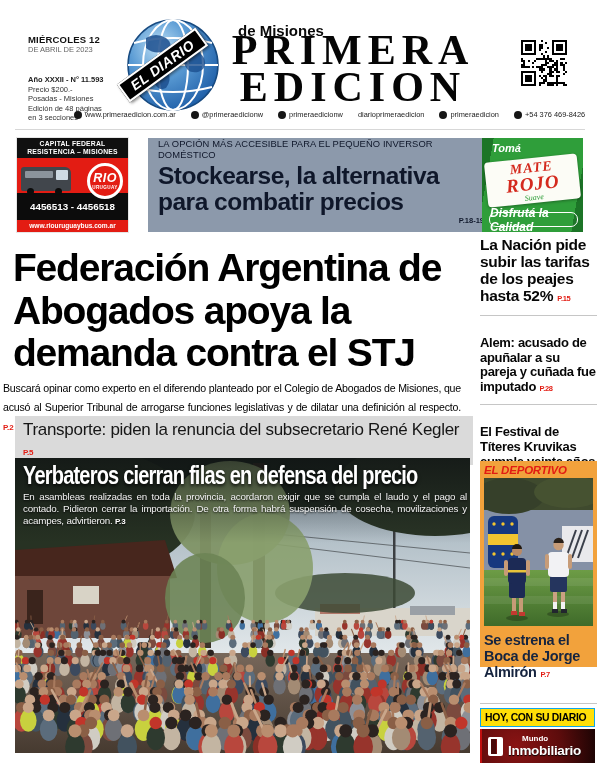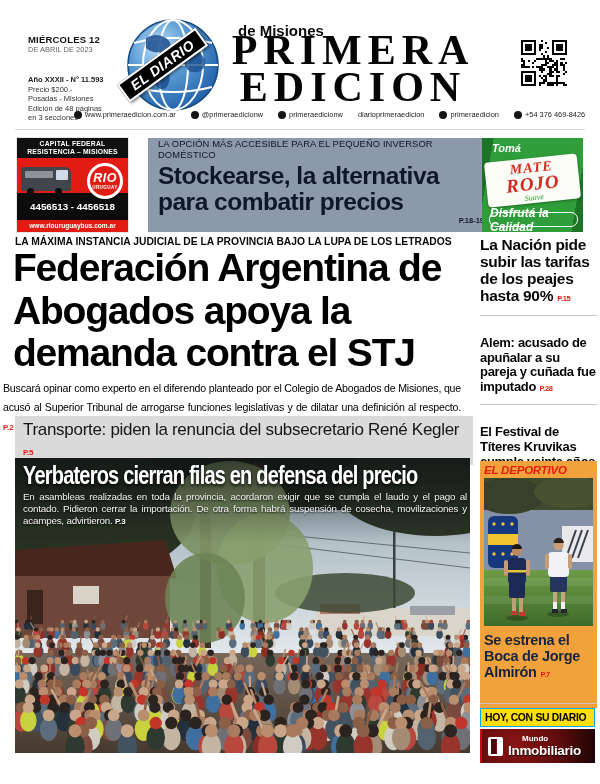--- a/index.html
+++ b/index.html
@@ -88,21 +88,21 @@
   .yerba-shade{position:absolute;left:0;top:0;width:455px;height:85px;
                background:linear-gradient(rgba(10,12,16,.62),rgba(10,12,16,0));}
   .yerba-head{position:absolute;left:8px;top:3px;width:446px;color:#fff;font-weight:700;font-size:20px;
               letter-spacing:-.8px;white-space:nowrap;transform:scale(1,1.3);transform-origin:top left;
               text-shadow:0 1px 3px rgba(0,0,0,.85);}
   .yerba-deck{position:absolute;left:8px;top:33px;width:444px;color:#f3f3f3;font-size:9.8px;line-height:11.8px;
               letter-spacing:-.2px;text-align:justify;text-shadow:0 1px 2px rgba(0,0,0,.9);}
   .yerba-deck .pref{color:#fff;}
 
   
-  .depor{position:absolute;left:480px;top:461px;width:117px;height:247px;background:var(--orange);
+  .depor{position:absolute;left:480px;top:461px;width:117px;height:206px;background:var(--orange);
          box-sizing:border-box;padding:3px 4px;}
   .depor-label{color:var(--red);font-weight:700;font-style:italic;font-size:11.5px;letter-spacing:-.2px;}
   .depor-photo{margin-top:2px;width:109px;height:148px;display:block;}
   .depor-head{color:var(--navy);font-weight:700;font-size:14.5px;line-height:16px;letter-spacing:-.3px;margin-top:6px;}
   .depor-page{color:var(--red);font-weight:700;font-size:7.5px;}
   .div-right{position:absolute;left:480px;top:703px;width:117px;height:1px;background:#c6c6c6;}
 
   .hoy{position:absolute;left:480px;top:708px;width:115px;height:19px;background:var(--yellow);
        color:#000;font-weight:700;font-size:10.4px;letter-spacing:-.3px;display:flex;align-items:center;
        padding-left:4px;box-sizing:border-box;border:1px solid #0ea5e9;}
@@ -331,34 +331,33 @@
   <div class="mate">
     <div class="mate-toma">Tomá</div>
     <div class="ribbon">
       <div class="mate-l1">MATE</div>
       <div class="mate-l2">ROJO</div>
       <div class="mate-script">Suave</div>
     </div>
     <div class="mate-bottom">Disfrutá la Calidad</div>
   </div>
 
-  <div class="kicker">LA MÁXIMA INSTANCIA JUDICIAL DE LA PROVINCIA BAJO LA LUPA DE LOS LETRADOS</div>
   <div class="headline">Federación Argentina de Abogados apoya la demanda contra el STJ</div>
   <div class="deck">
     <span>Buscará opinar como experto en el diferendo planteado por el Colegio de Abogados de Misiones, que acusó al Superior Tribunal de arrogarse funciones legislativas y de dilatar una definición al respecto.</span>
     <span class="pref">P.2</span>
   </div>
   <div class="transport">
     <span>Transporte: piden la renuncia del subsecretario René Kegler</span>
     <span class="pref">P.5</span>
   </div>
 
   <div class="sidebar">
     <div class="sb-h1">
-      <span>La Nación pide subir las tarifas de los peajes hasta 90%</span>
+      <span>La Nación pide subir las tarifas de los peajes hasta 52%</span>
       <span class="sb-p">P.15</span>
     </div>
     <div class="sb-div"></div>
     <div class="sb-h2">
       <span>Alem: acusado de apuñalar a su pareja y cuñada fue imputado</span>
       <span class="sb-p">P.28</span>
     </div>
     <div class="sb-div"></div>
     <div class="sb-h2">
       <span>El Festival de Títeres Kruvikas cumple veinte años y celebra</span>

